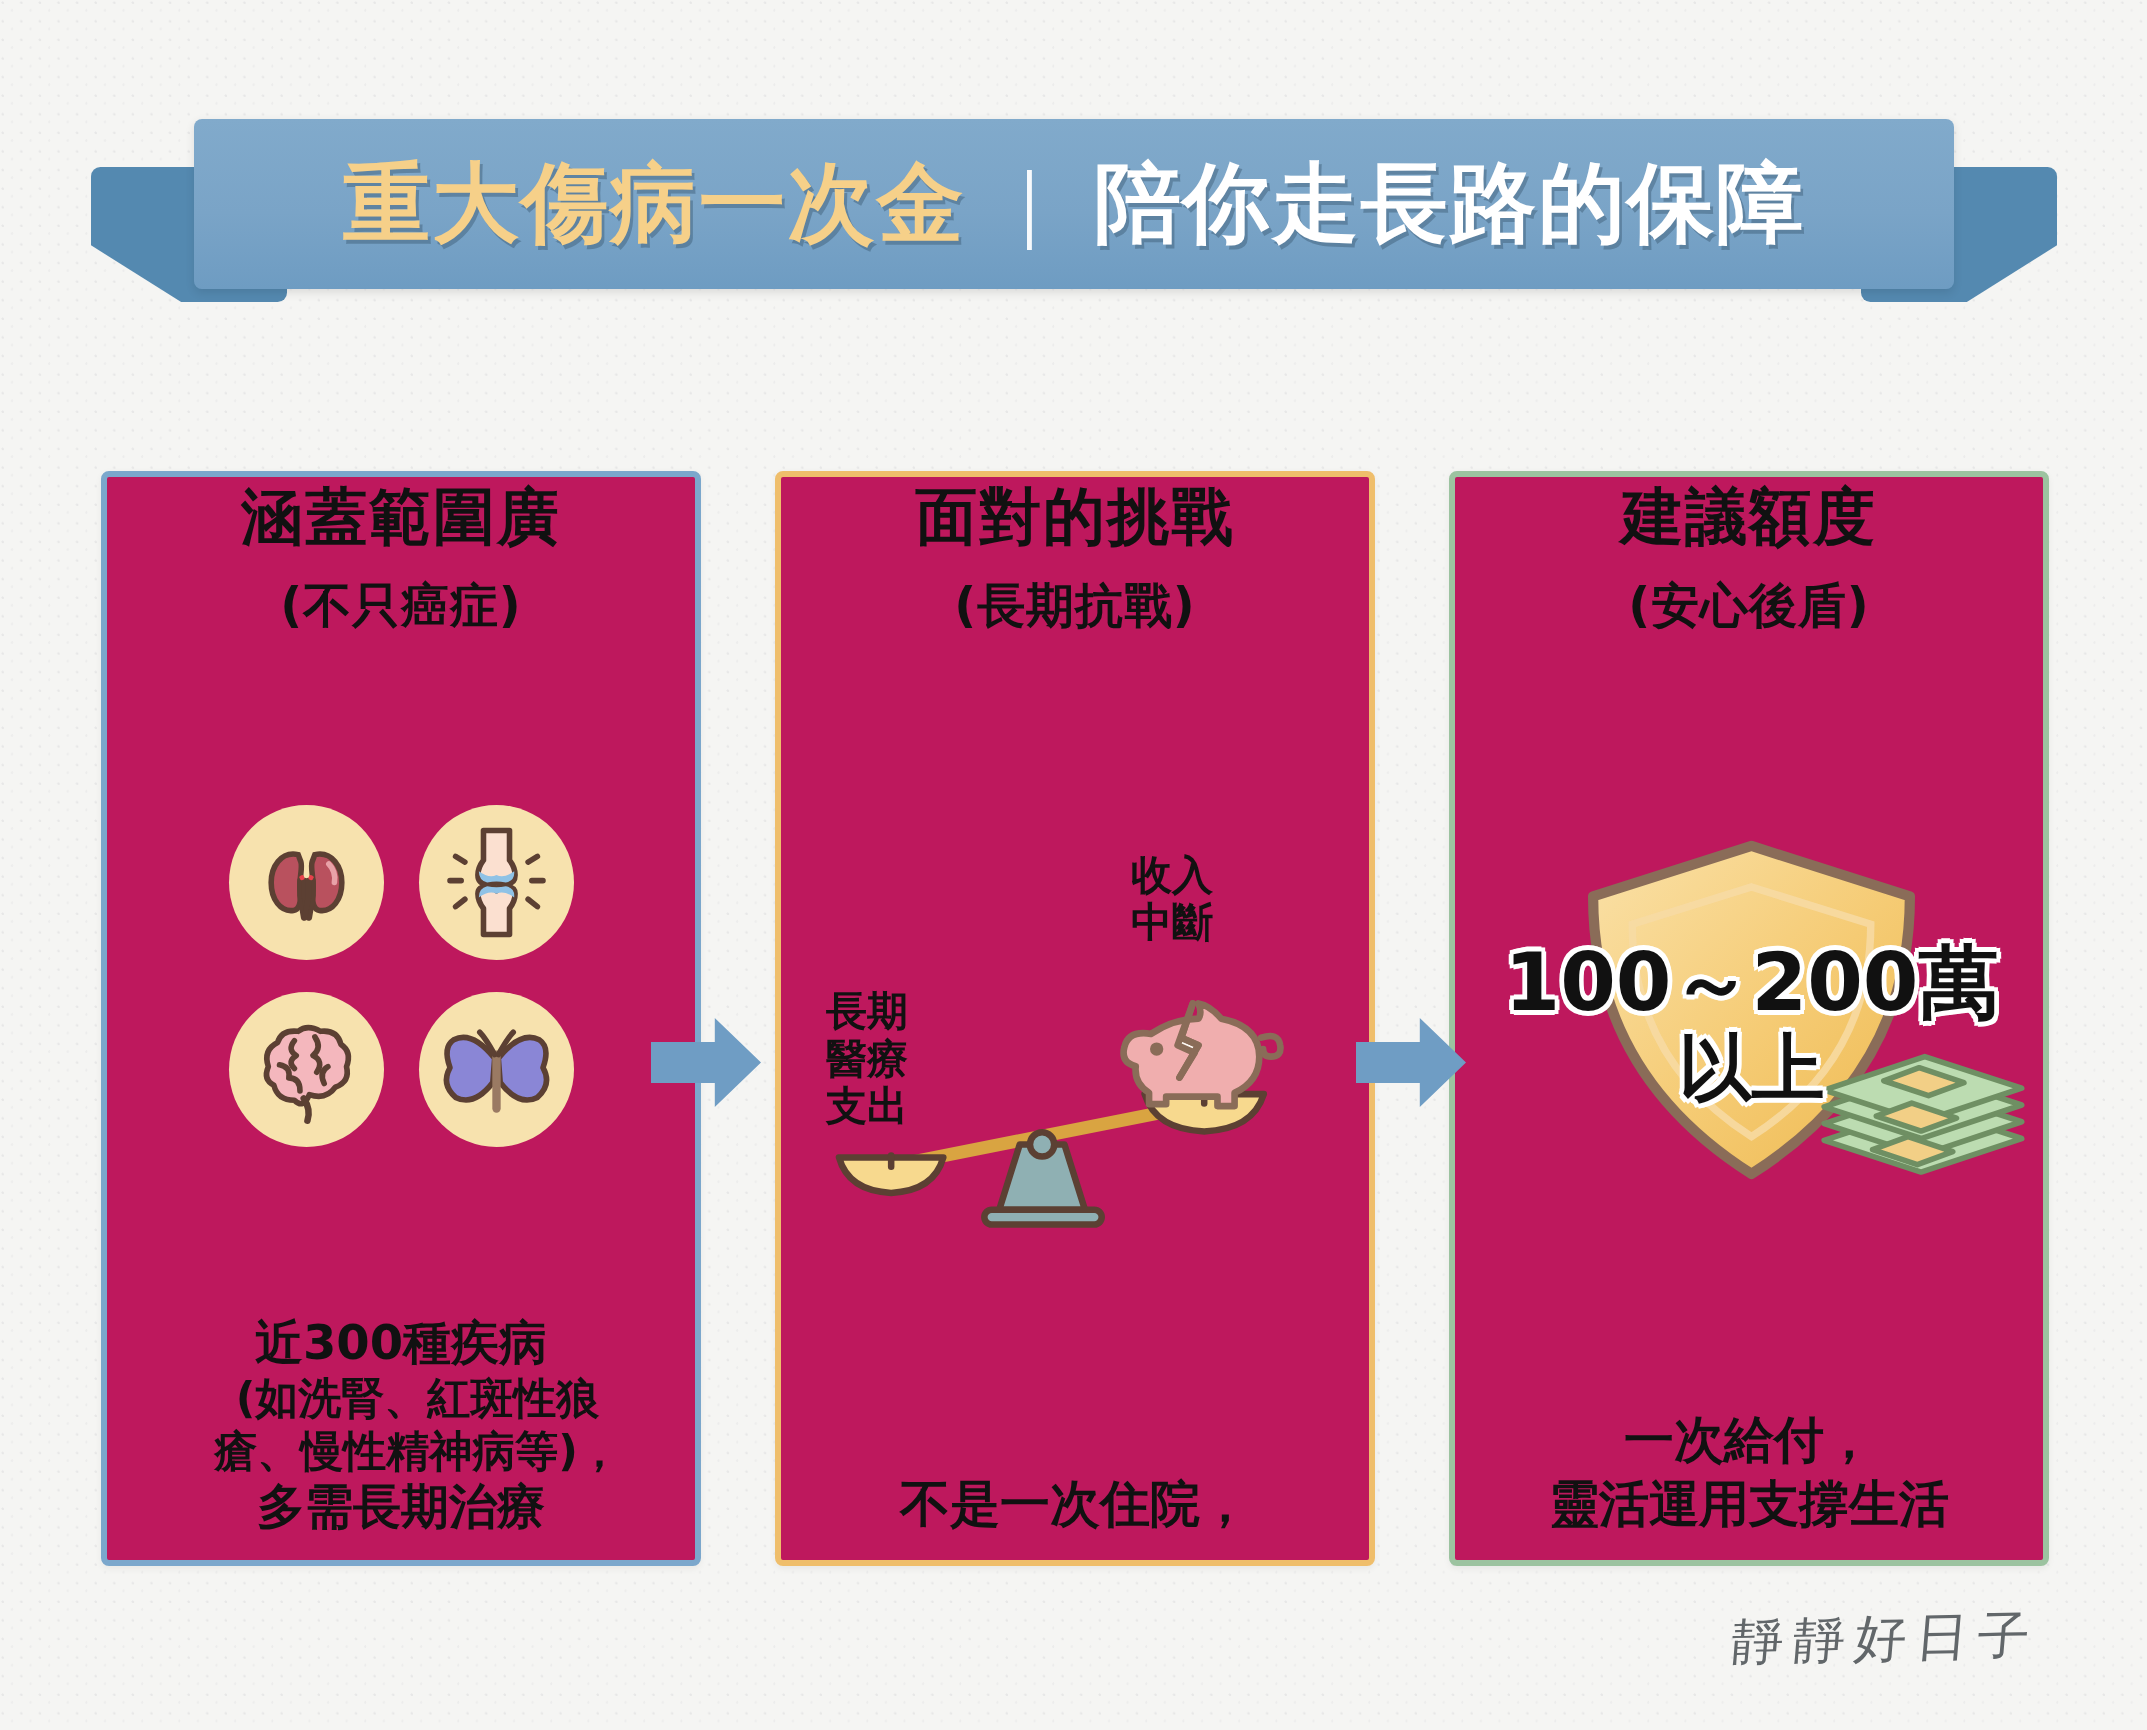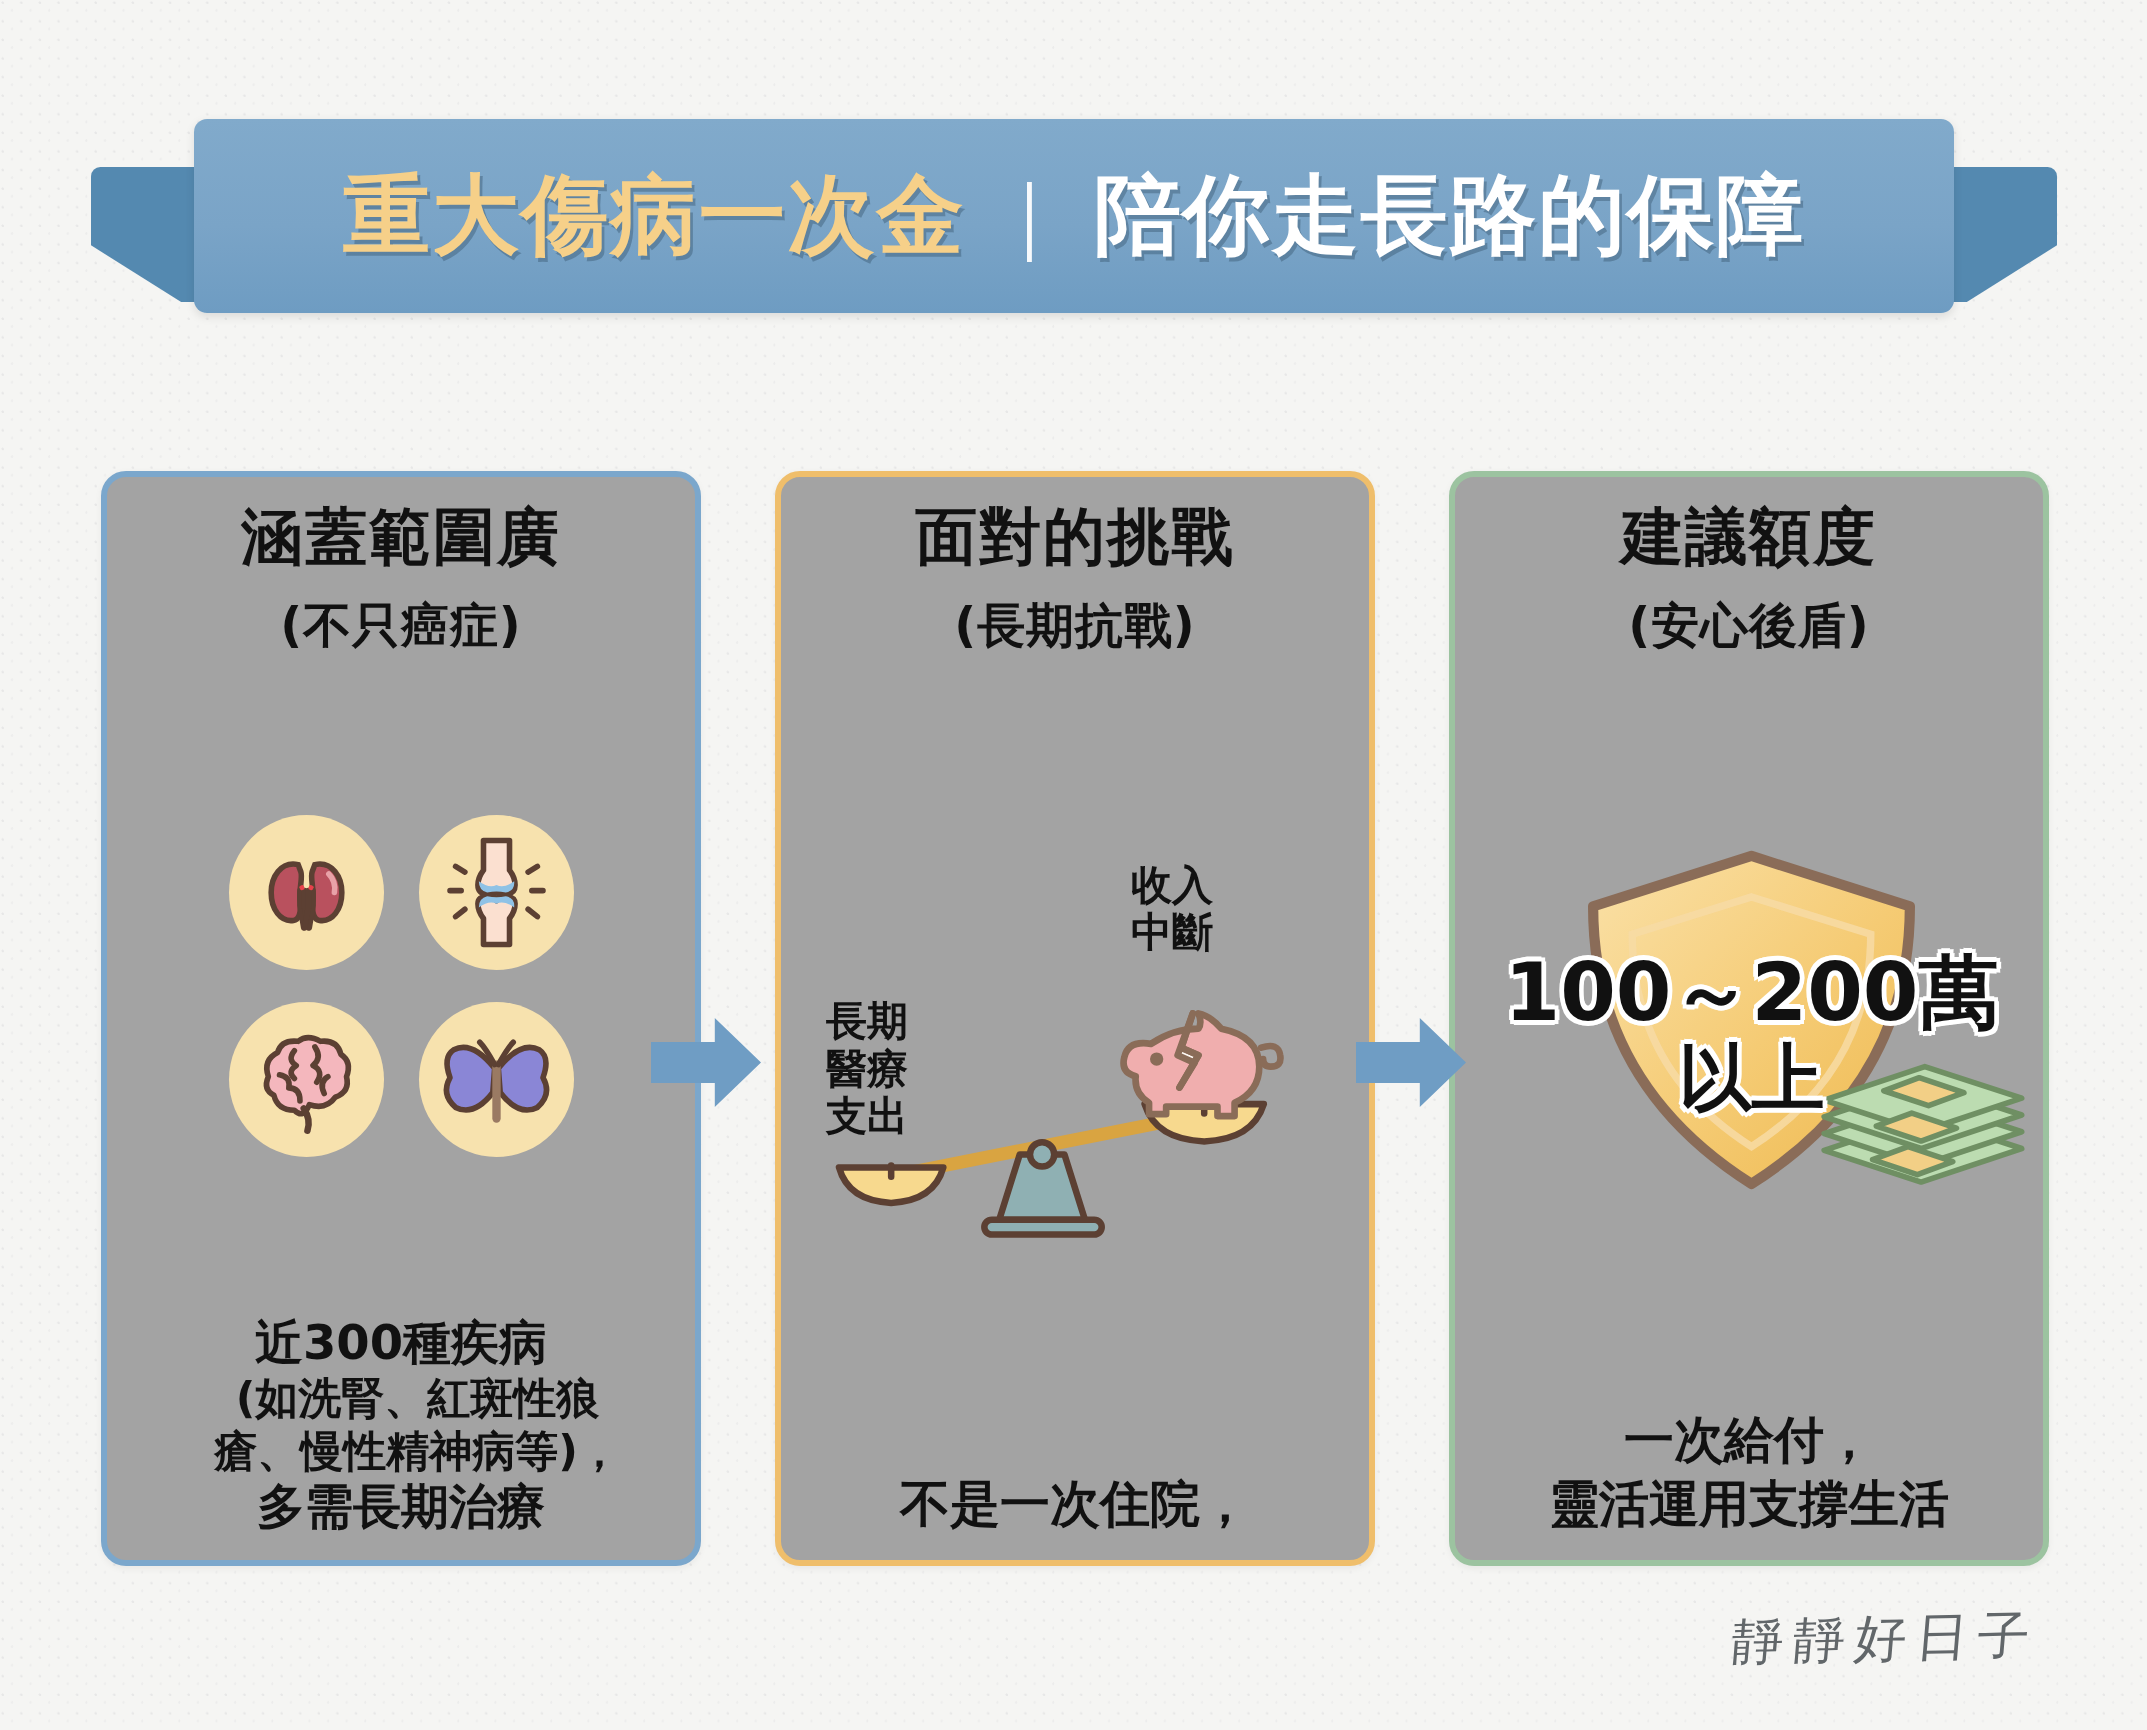--- a/index.html
+++ b/index.html
@@ -27,47 +27,47 @@
   .ribbon-tail{
     position:absolute;top:48px;width:196px;height:135px;
     background:#5489b0;border-radius:9.3px;
   }
   .ribbon-tail.left{left:91px;clip-path:polygon(0 0,100% 0,100% 100%,46% 100%,0 58%);}
   .ribbon-tail.right{right:91px;clip-path:polygon(0 0,100% 0,100% 58%,54% 100%,0 100%);}
   .ribbon-notch{position:absolute;top:48px;width:80px;height:54px;background:#3f7296;}
   .ribbon-notch.left{left:194px;clip-path:polygon(0 0,100% 0,100% 100%,0 100%);}
   .ribbon-notch.right{right:194px;clip-path:polygon(0 0,100% 0,100% 100%,0 100%);}
   #ribbon-main{
-    position:absolute;left:194px;right:194px;top:0;height:194px;
+    position:absolute;left:194px;right:194px;top:0;height:170px;
     background:linear-gradient(180deg,#81aacb 0%,#7aa4c7 55%,#6e9cc2 100%);
-    border-radius:13px;
+    border-radius:8px;
     box-shadow:0 3.7px 9.3px rgba(0,0,0,.10);
     display:flex;align-items:center;justify-content:center;
   }
   #banner-title{
     display:flex;align-items:center;gap:24px;
     white-space:nowrap;
     font-size:87px;font-weight:bold;letter-spacing:1.9px;
     font-family:"DejaVu Sans","Liberation Sans",sans-serif;
   }
   .banner-a{color:#f6d089;text-shadow:2.8px 3.7px 0 rgba(60,90,115,.45);}
   .banner-sep{color:#ffffff;font-weight:300;font-size:80px;opacity:.95;}
   .banner-b{color:#ffffff;text-shadow:2.8px 3.7px 0 rgba(60,90,115,.45);}
 
   
   #cards{
     position:absolute;left:101px;top:471px;width:1948px;height:1095px;
     display:flex;align-items:stretch;justify-content:space-between;
   }
   .card{
     width:600px;box-sizing:border-box;
-    background:#a3a3a3;border-radius:25px;
+    background:#be185d;border-radius:8px;
     border:6.5px solid #7ba7cc;
     display:flex;flex-direction:column;align-items:center;
-    padding:25px 17px 24px;
+    padding:5px 17px 24px;
     box-shadow:0 2.8px 7.5px rgba(0,0,0,.05);
   }
   #card-coverage{border-color:#7ba7cc;}
   #card-challenge{border-color:#efbe6b;}
   #card-amount{border-color:#9cc3a0;}
 
   .card-head{text-align:center;color:#111;}
   .card-head .h1{font-size:62px;font-weight:bold;letter-spacing:1.9px;line-height:1.12;
     font-family:"DejaVu Sans","Liberation Sans",sans-serif;}
   .card-head .h2{font-size:48px;font-weight:bold;letter-spacing:0.9px;margin-top:23px;

